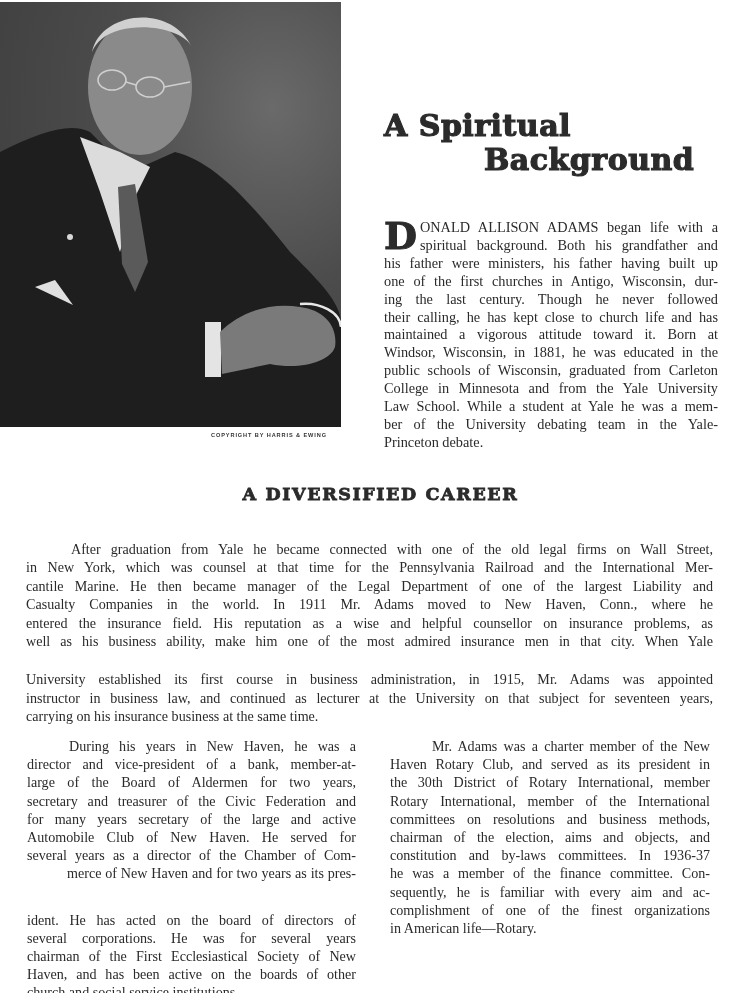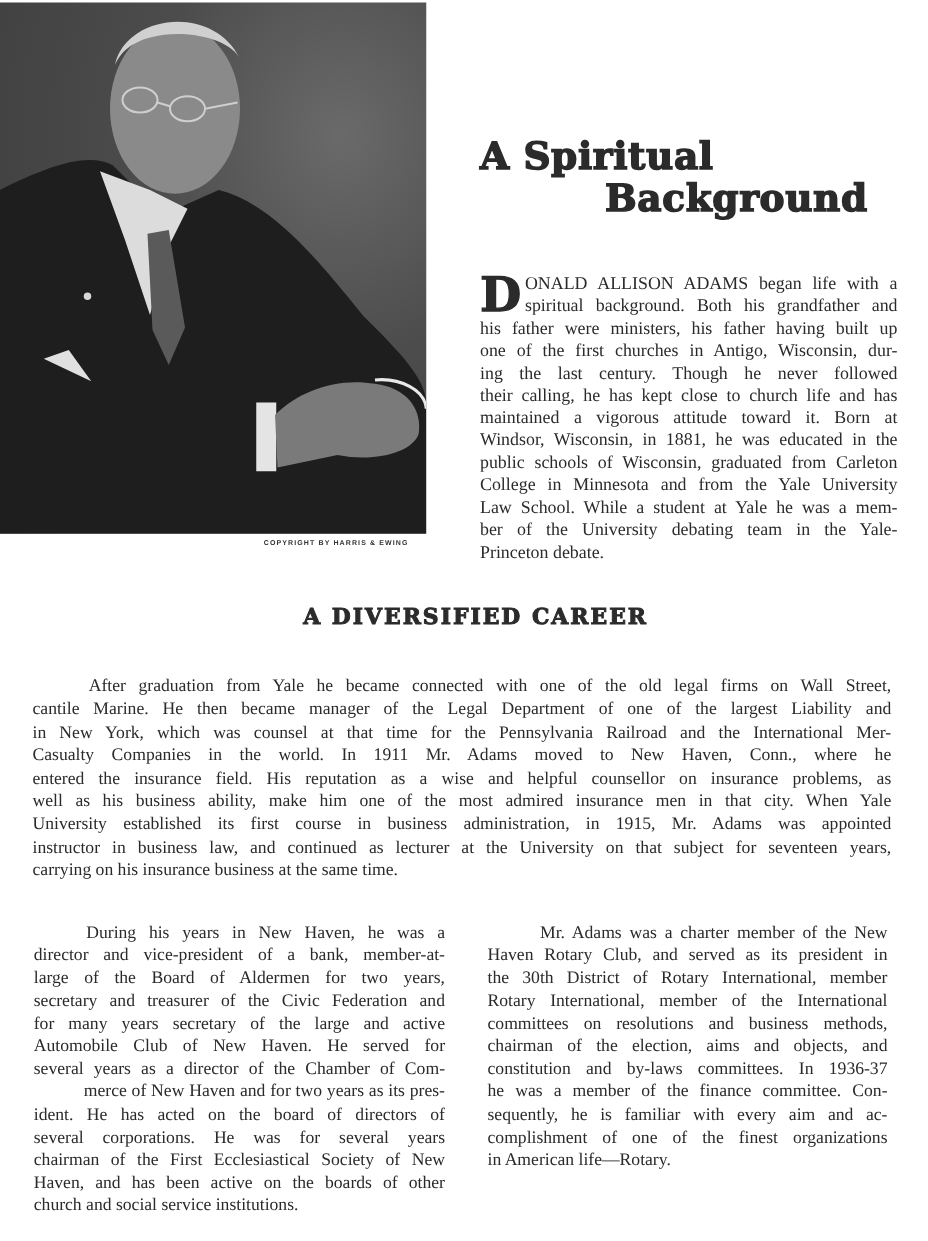--- a/index.html
+++ b/index.html
@@ -92,40 +92,40 @@
   <span class="ln" style="white-space: normal;">College in Minnesota and from the Yale University</span>
   <span class="ln" style="white-space: normal;">Law School.  While a student at Yale he was a mem-</span>
   <span class="ln" style="white-space: normal;">ber of the University debating team in the Yale-</span>
   <span class="ln last">Princeton debate.</span>
 </div>
 
 <div class="section-heading">A DIVERSIFIED CAREER</div>
 
 <div class="para p-career">
   <span class="ln" style="white-space: normal;">After graduation from Yale he became connected with one of the old legal firms on Wall Street,</span>
+  <span class="ln" style="white-space: normal;">in New York, which was counsel at that time for the Pennsylvania Railroad and the International Mer-</span>
   <span class="ln" style="white-space: normal;">cantile Marine.  He then became manager of the Legal Department of one of the largest Liability and</span>
-  <span class="ln" style="white-space: normal;">in New York, which was counsel at that time for the Pennsylvania Railroad and the International Mer-</span>
   <span class="ln" style="white-space: normal;">Casualty Companies in the world.  In 1911 Mr. Adams moved to New Haven, Conn., where he</span>
   <span class="ln" style="white-space: normal;">entered the insurance field.  His reputation as a wise and helpful counsellor on insurance problems, as</span>
   <span class="ln" style="white-space: normal;">well as his business ability, make him one of the most admired insurance men in that city.  When Yale</span>
-  <span class="ln" style="white-space: normal;">University established its first course in business administration, in 1915, Mr. Adams was appointed</span>
+  <span class="ln" style="white-space: normal; margin-top: 20px;">University established its first course in business administration, in 1915, Mr. Adams was appointed</span>
   <span class="ln" style="white-space: normal;">instructor in business law, and continued as lecturer at the University on that subject for seventeen years,</span>
   <span class="ln last">carrying on his insurance business at the same time.</span>
 </div>
 
 <div class="para p-col1">
   <span class="ln" style="white-space: normal;">During his years in New Haven, he was a</span>
   <span class="ln" style="white-space: normal;">director and vice-president of a bank, member-at-</span>
   <span class="ln" style="white-space: normal;">large of the Board of Aldermen for two years,</span>
   <span class="ln" style="white-space: normal;">secretary and treasurer of the Civic Federation and</span>
   <span class="ln" style="white-space: normal;">for many years secretary of the large and active</span>
   <span class="ln" style="white-space: normal;">Automobile Club of New Haven.  He served for</span>
   <span class="ln" style="white-space: normal;">several years as a director of the Chamber of Com-</span>
   <span class="ln" style="white-space: normal; margin-left: 40px;">merce of New Haven and for two years as its pres-</span>
-  <span class="ln" style="white-space: normal;">ident.  He has acted on the board of directors of</span>
+  <span class="ln" style="white-space: normal; margin-top: 28px;">ident.  He has acted on the board of directors of</span>
   <span class="ln" style="white-space: normal;">several corporations.  He was for several years</span>
   <span class="ln" style="white-space: normal;">chairman of the First Ecclesiastical Society of New</span>
   <span class="ln" style="white-space: normal;">Haven, and has been active on the boards of other</span>
   <span class="ln last">church and social service institutions.</span>
 </div>
 
 <div class="para p-col2">
   <span class="ln" style="white-space: normal;">Mr. Adams was a charter member of the New</span>
   <span class="ln" style="white-space: normal;">Haven Rotary Club, and served as its president in</span>
   <span class="ln" style="white-space: normal;">the 30th District of Rotary International, member</span>

